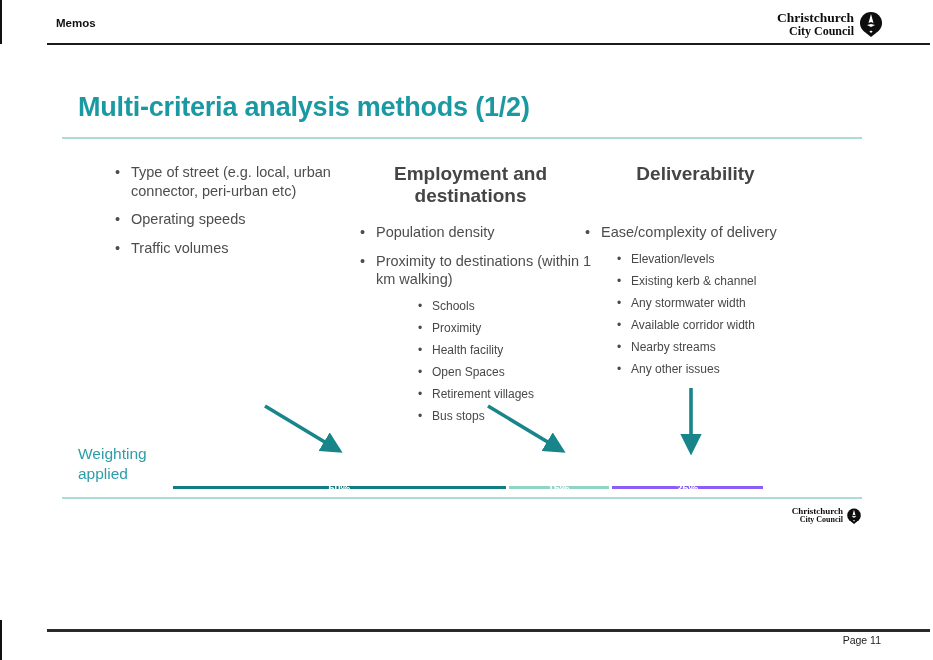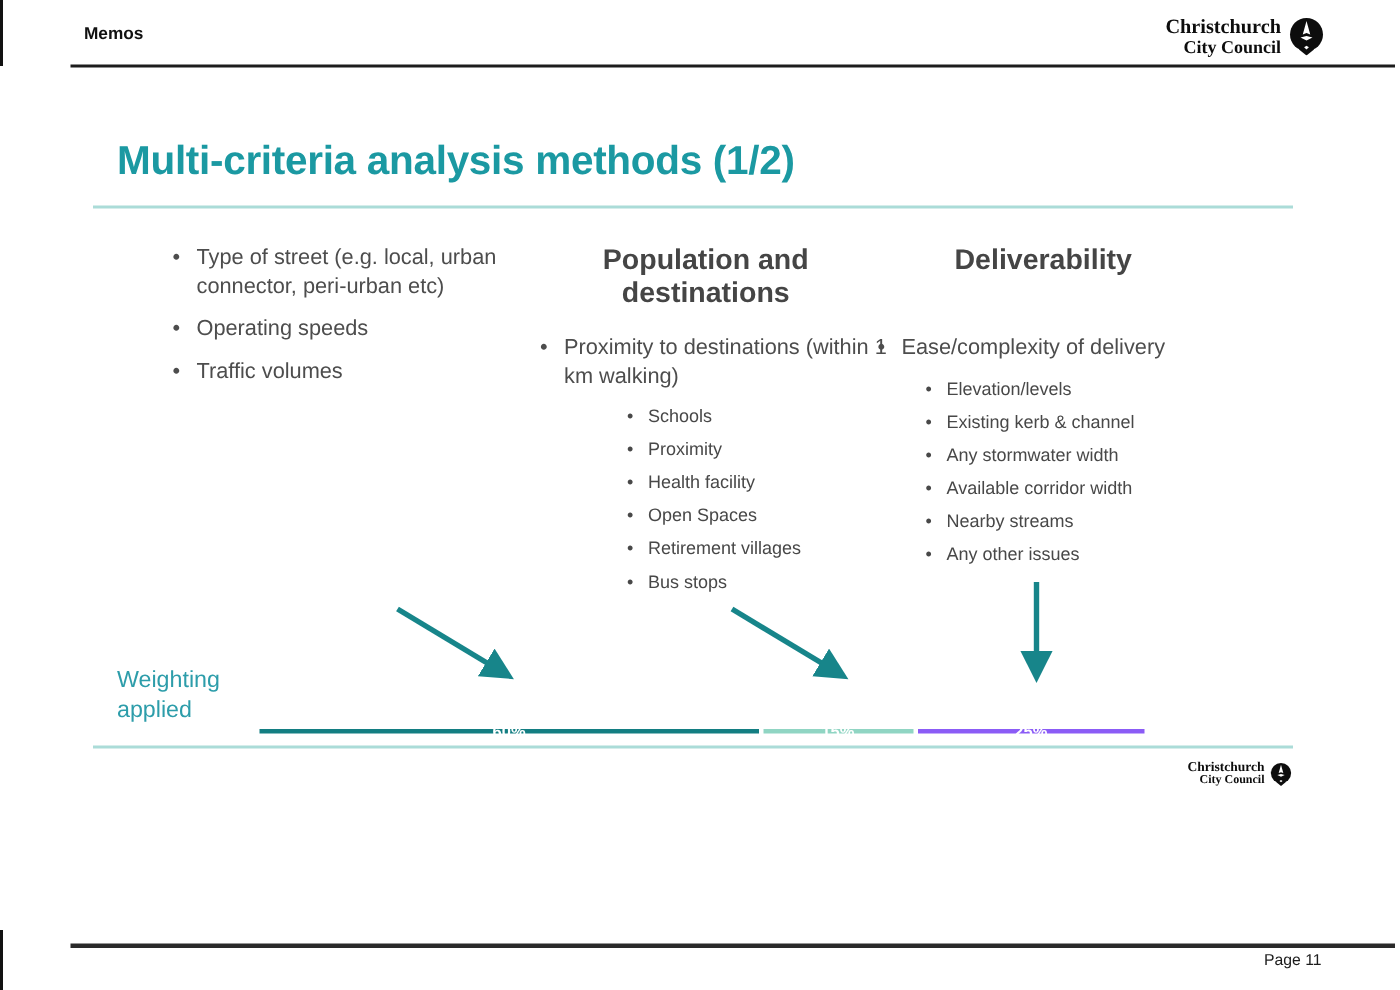--- a/index.html
+++ b/index.html
@@ -112,23 +112,24 @@
 <div class="col col-1">
   <ul class="bullets">
 
   <li class="lvl-1">Type of street (e.g. local, urban connector, peri-urban etc)</li>
       <li class="lvl-1">Operating speeds</li>
       <li class="lvl-1">Traffic volumes</li>
     </ul>
 </div>
 
 <div class="col col-2">
-  <div class="col-heading">Population and destinations</div>
+  <div class="col-heading">Employment and destinations</div>
   <ul class="bullets">
 
+  <li class="lvl-1">Population density</li>
       <li class="lvl-1">Proximity to destinations (within 1 km walking)</li>
       <li class="lvl-2">Schools</li>
       <li class="lvl-2">Proximity</li>
       <li class="lvl-2">Health facility</li>
       <li class="lvl-2">Open Spaces</li>
       <li class="lvl-2">Retirement villages</li>
       <li class="lvl-2">Bus stops</li>
     </ul>
 </div>
 

